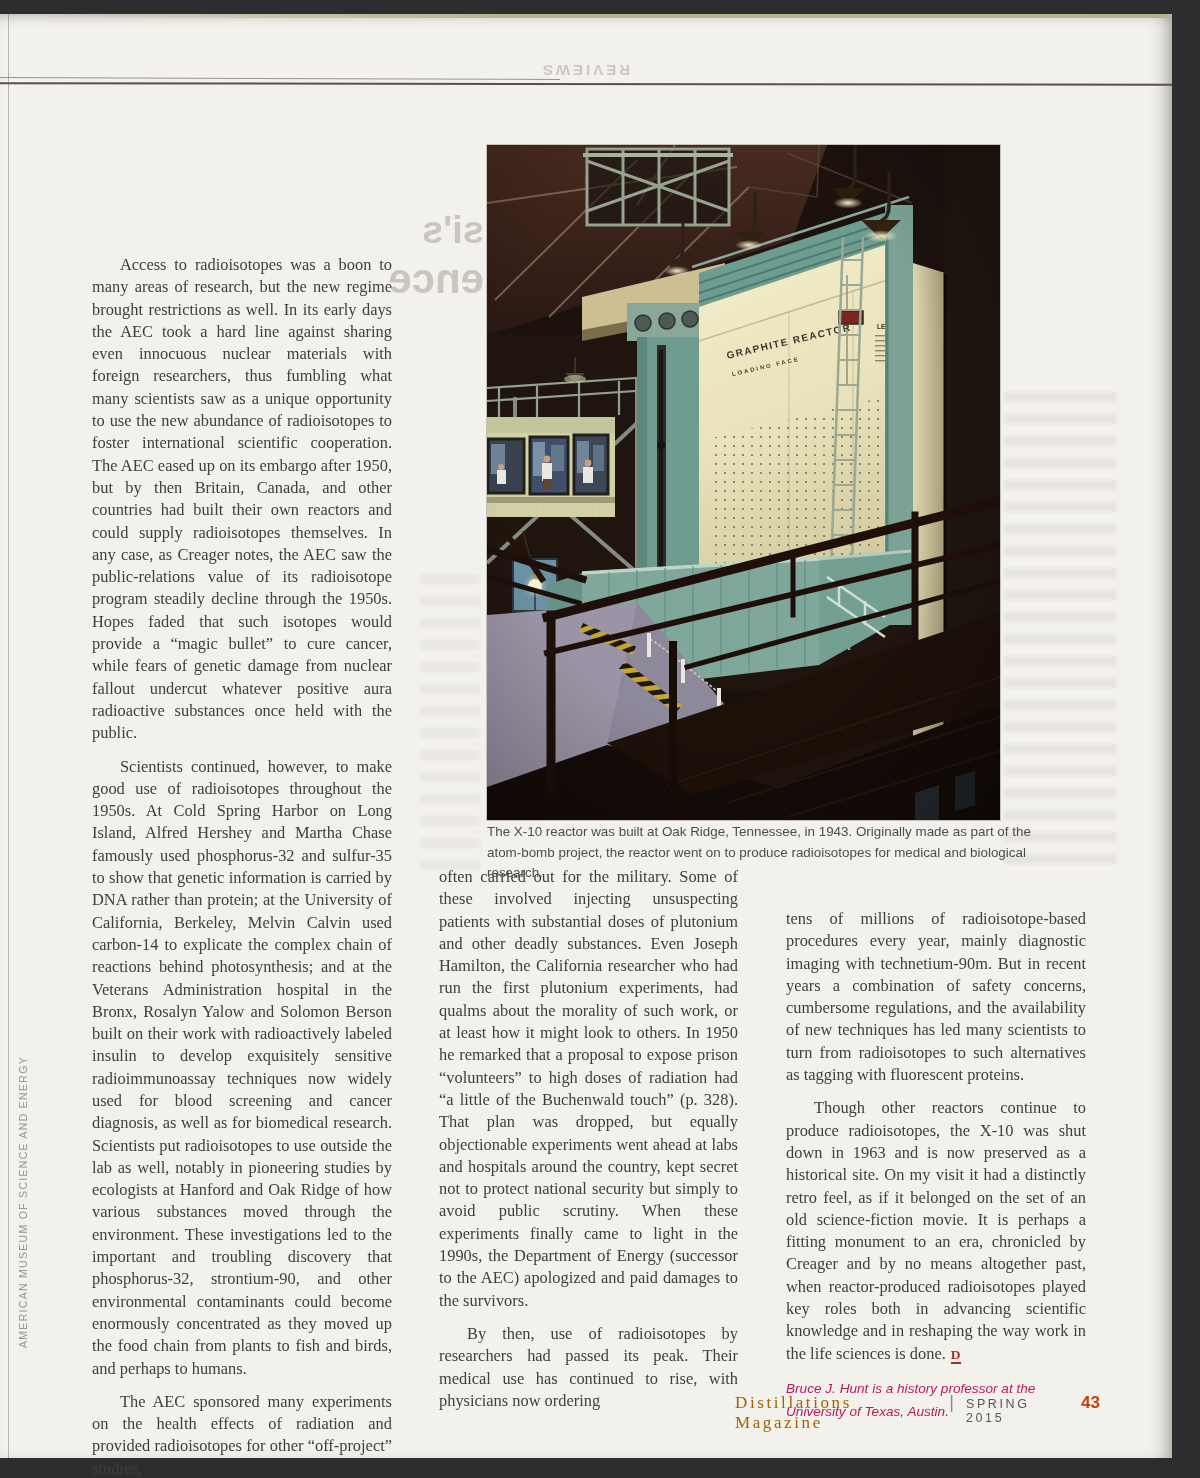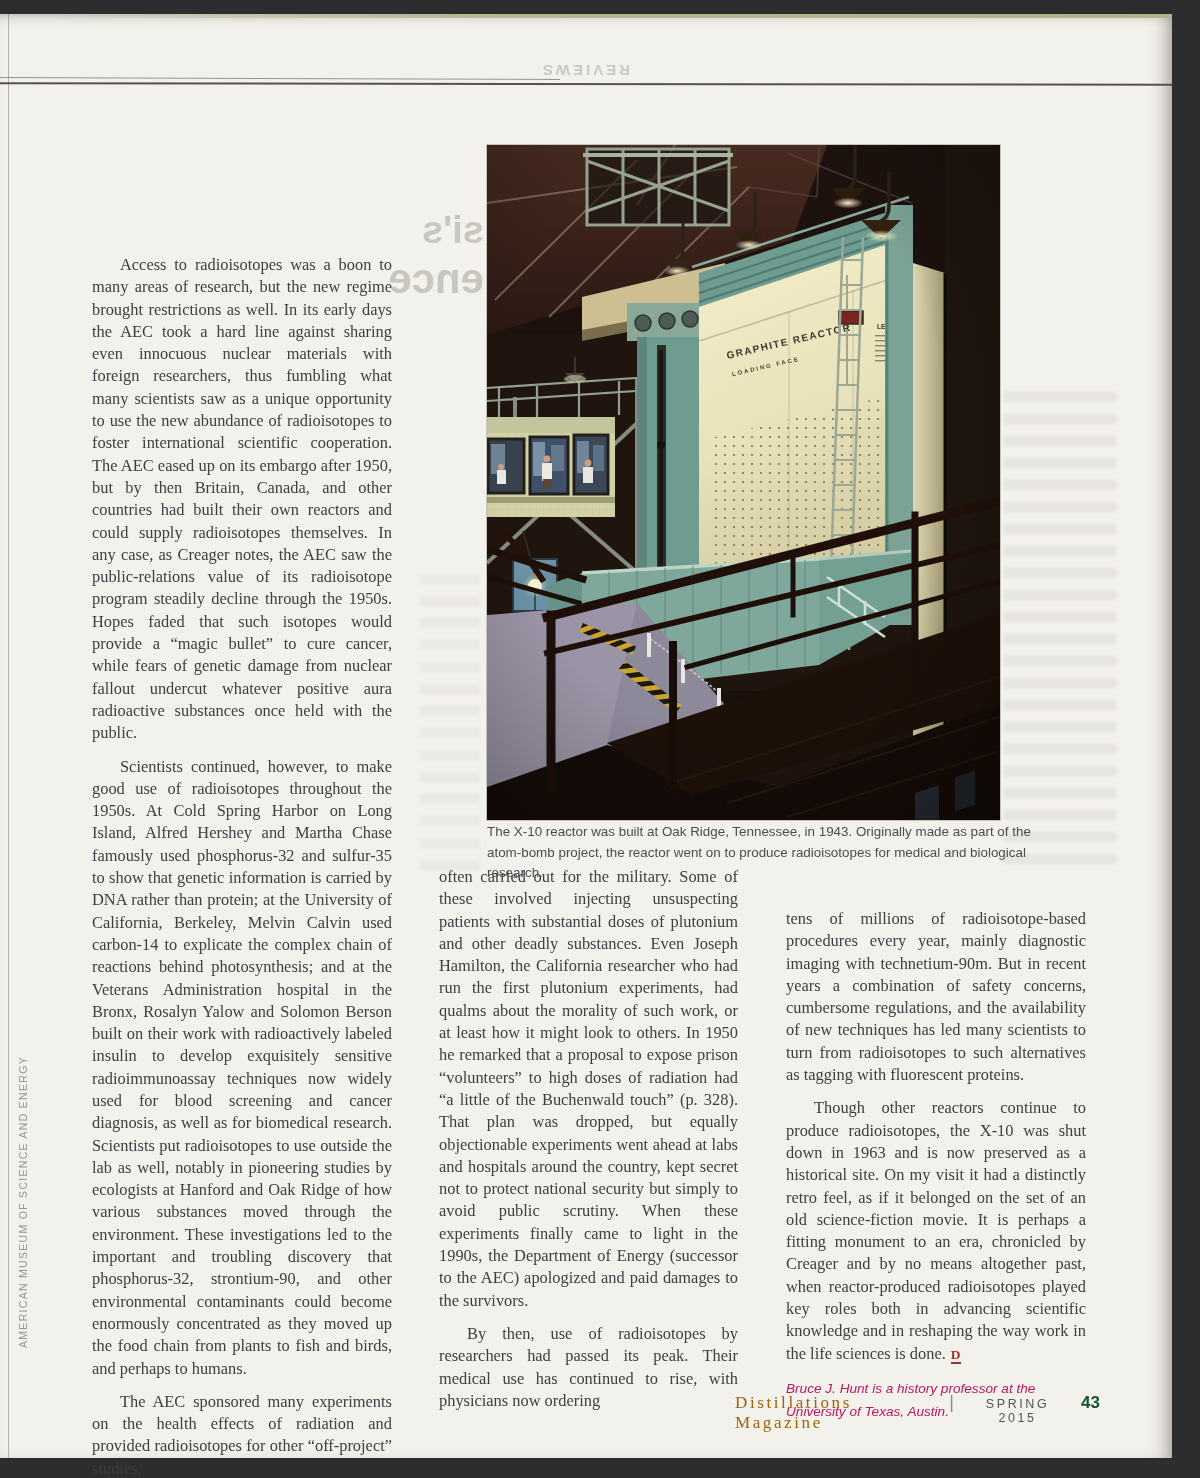--- a/index.html
+++ b/index.html
@@ -39,22 +39,22 @@
         font-size:13.6px;line-height:23px;color:#be185d;text-align:left;text-indent:0;}
   
   .photo{position:absolute;left:487px;top:131px;width:513px;height:675px;background:#20140f;overflow:hidden;
         box-shadow:0 0 0 1px rgba(60,55,45,.25);}
   .caption{position:absolute;left:487px;top:808px;width:548px;font-family:"Liberation Sans",sans-serif;
         font-size:13.4px;line-height:20.5px;color:#4c4d51;text-align:left;}
   
   .footer{position:absolute;left:735px;top:1378px;width:365px;display:flex;align-items:baseline;}
   .f-mag{font-family:"Liberation Serif",serif;font-size:17px;letter-spacing:2.6px;color:#a16207;}
   .f-sep{margin:0 12px;color:#8a8a88;font-size:18px;font-weight:300;font-family:"Liberation Sans",sans-serif;}
-  .f-issue{font-family:"Liberation Sans",sans-serif;font-size:12.5px;letter-spacing:2.6px;color:#55555a;text-align:center;}
-  .f-num{font-family:"Liberation Sans",sans-serif;font-size:17px;font-weight:bold;color:#14532d;margin-left:12px;}
+  .f-issue{font-family:"Liberation Sans",sans-serif;font-size:12.5px;letter-spacing:2.6px;color:#55555a;}
+  .f-num{font-family:"Liberation Sans",sans-serif;font-size:17px;font-weight:bold;color:#c2410c;margin-left:12px;}
 </style>
 </head>
 <body>
 
 <div id="stage">
   <div class="page">
 
     <div class="page-edge-line"></div>
     <div class="page-top-olive"></div>
     <div class="rule-ghost"></div>

